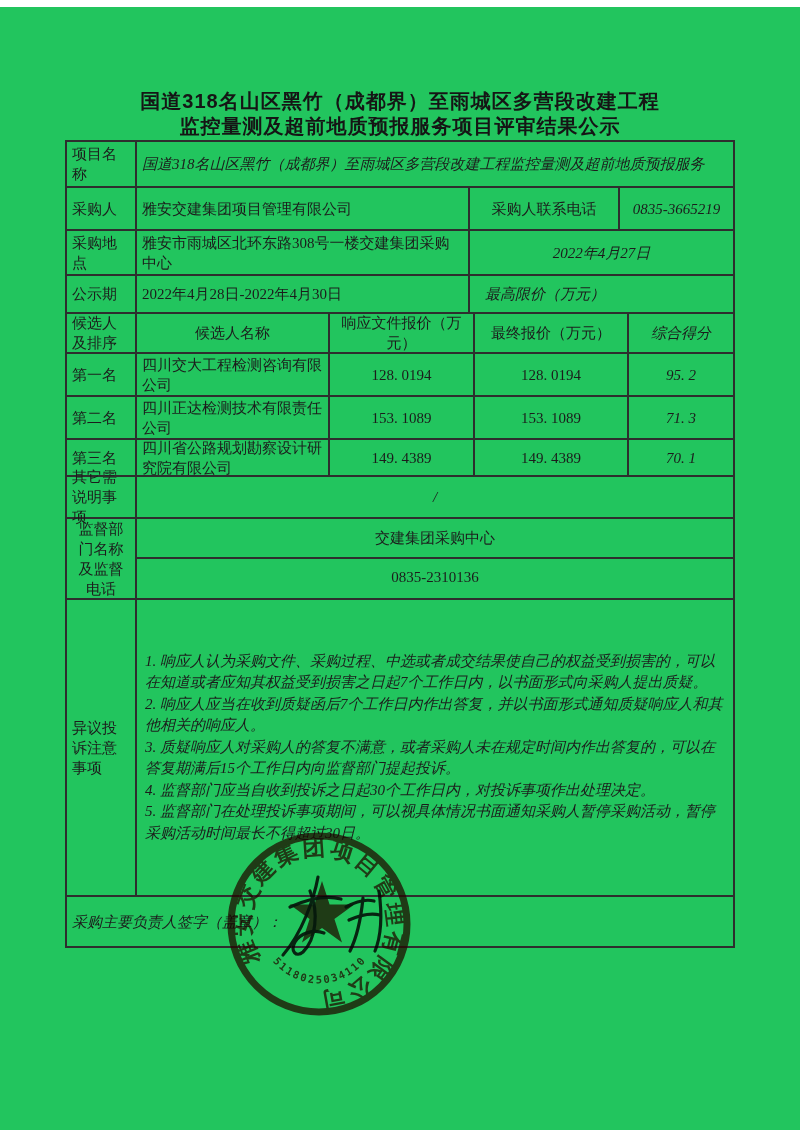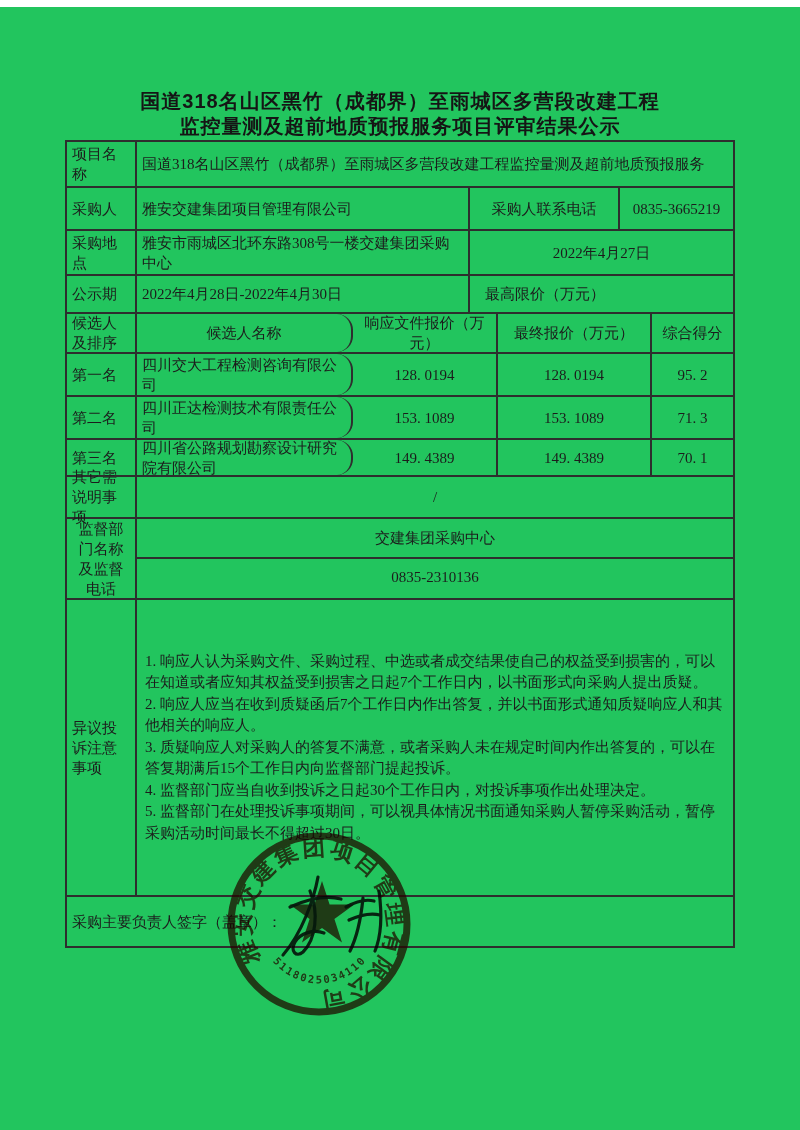--- a/index.html
+++ b/index.html
@@ -20,26 +20,26 @@
     position:absolute; left:65px; top:133px; width:670px;
     border:2px solid #2e2e2e; background:transparent;
   }
   .trow { display:flex; width:100%; border-bottom:2px solid #2e2e2e; }
   .trow:last-child { border-bottom:none; }
   .cell {
     border-right:2px solid #2e2e2e;
     display:flex; align-items:center;
     padding:2px 5px; line-height:20px;
   }
-  .cell:last-child { border-right:none; }
+  .cell:last-child { border-right:none;font-style:italic; }
   .lblcol { width:70px; flex:none; }
   .grow { flex:1; }
   .w-val { width:333px; flex:none; }
   .w-fld { width:150px; flex:none; justify-content:center; text-align:right; }
-  .c-name { width:216px; flex:none;border-radius:16px; }
+  .c-name { width:193px; flex:none; }
   .c-bid  { width:145px; flex:none; justify-content:center; text-align:center; }
   .c-fin  { width:154px; flex:none; justify-content:center; text-align:center; }
   .center { justify-content:center; text-align:center; }
   .stack { display:flex; flex-direction:column; flex:1; }
   .stack .subcell {
     display:flex; align-items:center; justify-content:center; text-align:center;
     border-bottom:2px solid #2e2e2e; padding:2px 19px;
   }
   .stack .subcell:last-child { border-bottom:none; }
   .complaint-cell { flex-direction:column; justify-content:center; align-items:flex-start; padding:6px 8px; }

